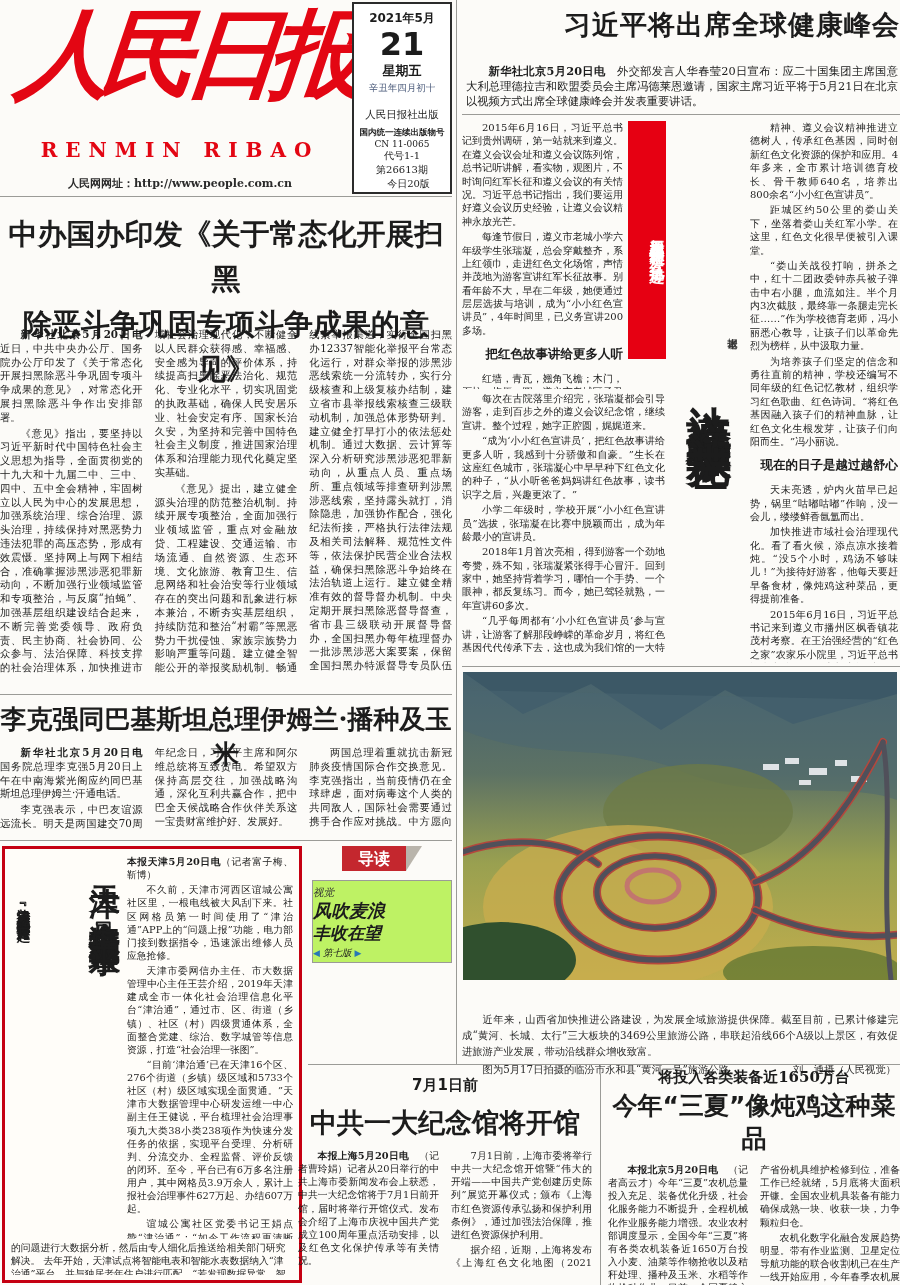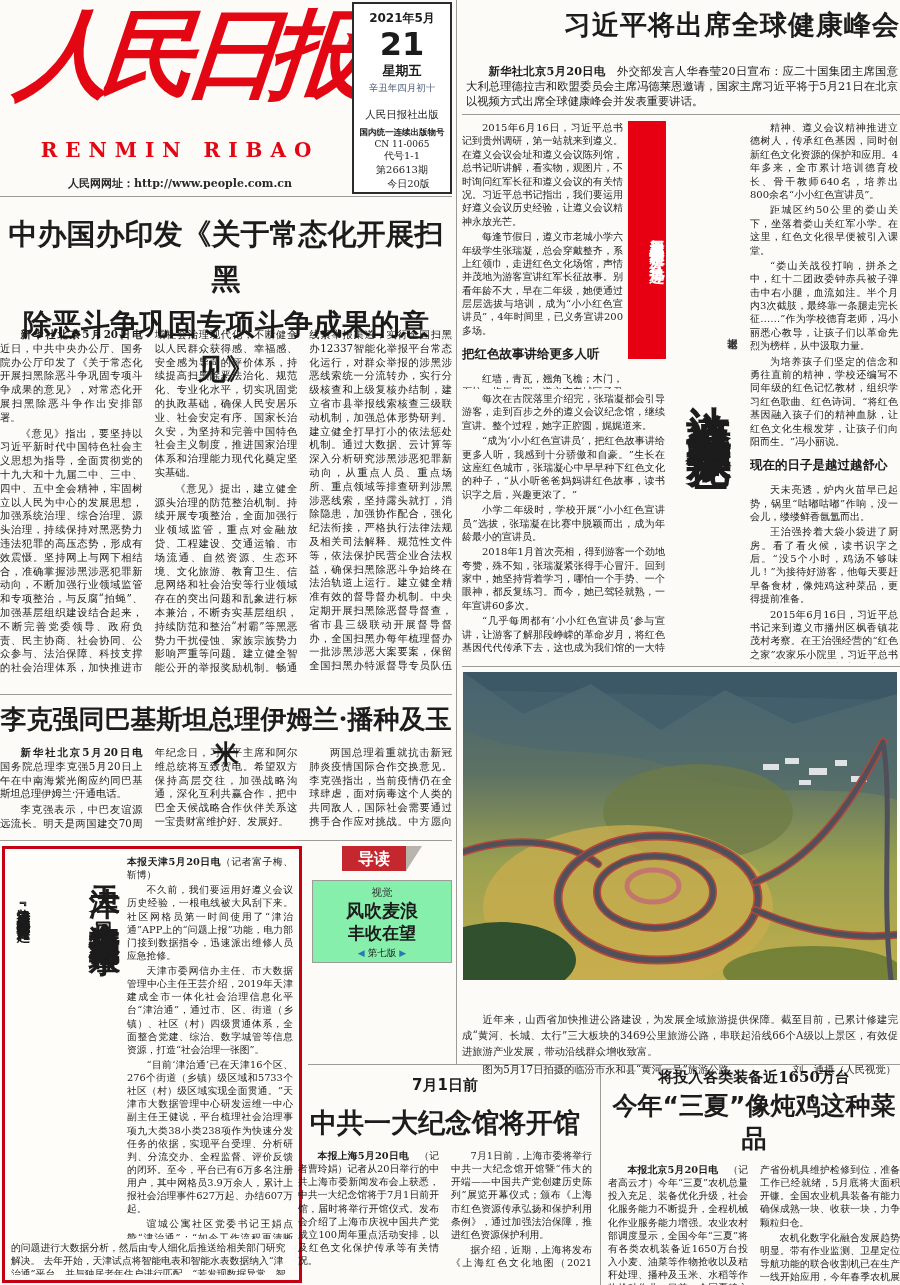--- a/index.html
+++ b/index.html
@@ -7,29 +7,29 @@
         font-family:"DejaVu Serif","Liberation Serif",serif;color:#1c1c1c;overflow:hidden;}
   .abs{position:absolute;}
   .hei{font-family:"DejaVu Sans","Liberation Sans",sans-serif;}
   .vline{position:absolute;width:1px;background:#9b9b97;}
   .hline{position:absolute;height:1px;background:#9b9b97;}
   p{margin:0 0 2px;text-indent:2em;text-align:justify;}
   .body-txt{line-height:1.34;overflow:hidden;font-size:10.3px;}
   .cols3{column-count:3;column-gap:12px;column-fill:auto;}
   .cols2{column-count:2;column-gap:12px;column-fill:auto;}
   .vert{writing-mode:vertical-rl;}
-  .subhead{font-weight:bold;text-align:left;text-indent:0;margin:9px 0;font-size:12.5px;
+  .subhead{font-weight:bold;text-align:right;text-indent:0;margin:9px 0;font-size:12.5px;
            font-family:"DejaVu Sans","Liberation Sans",sans-serif;}
   .calli{font-size:96px;font-weight:900;color:#e30613;font-style:italic;letter-spacing:-12px;
          transform:skewX(-5deg);line-height:1.25;white-space:nowrap;}
   .latin{color:#e30613;font-weight:bold;font-size:20px;letter-spacing:8px;text-align:center;}
   .datebox{border:2px solid #2b2b2b;text-align:center;background:#fff;}
   .redbox{border:3px solid #c50012;background:#fffdf9;}
   .nav-arrow{color:#2878b5;font-size:9px;}
-  .daodu-box{border:1px solid #9b9b97;background:#86efac;text-align:center;position:absolute;left:0;width:138px;}
+  .daodu-box{border:1px solid #9b9b97;background:#bef264;position:absolute;left:0;width:138px;font-style:italic;}
   .center{text-align:center;}
 </style>
 </head>
 <body>
 
 <div class="page">
 
   <div class="abs calli" style="left:16px;top:-6px;width:340px;height:150px;">人民日报</div>
   <div class="abs latin" style="left:0;top:138px;width:360px;">RENMIN RIBAO</div>
   <div class="abs" style="left:0;top:176px;width:360px;text-align:center;font-size:11px;font-weight:bold;color:#2a2a2a;">人民网网址：http://www.people.com.cn</div>
@@ -78,21 +78,21 @@
 
   <div class="abs vert" style="left:726px;top:330px;height:60px;font-size:10.5px;color:#333;">本报记者</div>
 
   <div class="abs body-txt" style="left:750px;top:121px;width:148px;height:542px;font-size:10px;">
     <p>精神、遵义会议精神推进立德树人，传承红色基因，同时创新红色文化资源的保护和应用。4年多来，全市累计培训德育校长、骨干教师640名，培养出800余名“小小红色宣讲员”。</p>
     <p>距城区约50公里的娄山关下，坐落着娄山关红军小学。在这里，红色文化很早便被引入课堂。</p>
     <p>“娄山关战役打响，拼杀之中，红十二团政委钟赤兵被子弹击中右小腿，血流如注。半个月内3次截肢，最终靠一条腿走完长征……”作为学校德育老师，冯小丽悉心教导，让孩子们以革命先烈为榜样，从中汲取力量。</p>
     <p>为培养孩子们坚定的信念和勇往直前的精神，学校还编写不同年级的红色记忆教材，组织学习红色歌曲、红色诗词。“将红色基因融入孩子们的精神血脉，让红色文化生根发芽，让孩子们向阳而生。”冯小丽说。</p>
     <div class="subhead">现在的日子是越过越舒心</div>
     <p>天未亮透，炉内火苗早已起势，锅里“咕嘟咕嘟”作响，没一会儿，缕缕鲜香氤氲而出。</p>
-    <p>王治强拎着大袋小袋进了厨房。看了看火候，读书识字之后。“没5个小时，鸡汤不够味儿！”为接待好游客，他每天要赶早备食材，像炖鸡这种菜品，更得提前准备。</p>
+    <p>加快推进市域社会治理现代化。看了看火候，添点凉水接着炖。“没5个小时，鸡汤不够味儿！”为接待好游客，他每天要赶早备食材，像炖鸡这种菜品，更得提前准备。</p>
     <p>2015年6月16日，习近平总书记来到遵义市播州区枫香镇花茂村考察。在王治强经营的“红色之家”农家乐小院里，习近平总书记和老乡们一起亲切交谈时，提出“党中央的政策好不好，要看乡亲们是笑还是哭”。</p>
 
   </div>
 
   <div class="hline" style="left:462px;top:666px;width:438px;"></div>
 
   <div class="abs" style="left:463px;top:672px;width:434px;height:308px;">
     <svg width="434" height="308" viewBox="0 0 434 308" preserveAspectRatio="none">
       <defs>
         <linearGradient id="terr" x1="0" y1="0" x2="0" y2="1">
@@ -163,21 +163,21 @@
     <p>两国总理着重就抗击新冠肺炎疫情国际合作交换意见。李克强指出，当前疫情仍在全球肆虐，面对病毒这个人类的共同敌人，国际社会需要通过携手合作应对挑战。中方愿向巴方抗疫提供力所能及的支持。</p>
 
   </div>
   <div class="hline" style="left:0;top:840px;width:452px;"></div>
 
   <div class="abs redbox" style="left:2px;top:846px;width:294px;height:431px;">
     <div class="abs vert" style="left:10px;top:48px;height:312px;font-size:13.5px;font-weight:bold;letter-spacing:1px;">『津治通』平台累计办结社会治理事件超六百万起</div>
     <div class="abs vert hei" style="left:34px;top:12px;height:360px;width:86px;font-size:31px;font-weight:900;letter-spacing:2px;line-height:1.35;">天津　大数据提高城市『智』理水平</div>
     <div class="abs body-txt" style="left:122px;top:6px;width:166px;height:384px;font-size:9.8px;">
       <p style="text-indent:0;"><b>本报天津5月20日电</b><span>（记者富子梅、靳博）</span></p>
-      <p>不久前，我们要运用好遵义会议历史经验，一根电线被大风刮下来。社区网格员第一时间使用了“津治通”APP上的“问题上报”功能，电力部门接到数据指令，迅速派出维修人员应急抢修。</p>
+      <p>不久前，天津市河西区谊城公寓社区里，一根电线被大风刮下来。社区网格员第一时间使用了“津治通”APP上的“问题上报”功能，电力部门接到数据指令，迅速派出维修人员应急抢修。</p>
       <p>天津市委网信办主任、市大数据管理中心主任王芸介绍，2019年天津建成全市一体化社会治理信息化平台“津治通”，通过市、区、街道（乡镇）、社区（村）四级贯通体系，全面整合党建、综治、数字城管等信息资源，打造“社会治理一张图”。</p>
       <p>“目前‘津治通’已在天津16个区、276个街道（乡镇）级区域和5733个社区（村）级区域实现全面贯通。”天津市大数据管理中心研发运维一中心副主任王健说，平台梳理社会治理事项九大类38小类238项作为快速分发任务的依据，实现平台受理、分析研判、分流交办、全程监督、评价反馈的闭环。至今，平台已有6万多名注册用户，其中网格员3.9万余人，累计上报社会治理事件627万起、办结607万起。</p>
       <p>谊城公寓社区党委书记王娟点赞“津治通”：“如今工作流程更清晰了，只要打开手机，事情反馈到了哪个部门，处理到了哪一步，咱们网格员一目了然。”</p>
 
     </div>
     <div class="abs body-txt" style="left:6px;top:392px;width:282px;height:34px;font-size:9.8px;">
       <p style="text-indent:0;display:inline;">的问题进行大数据分析，然后由专人细化后推送给相关部门研究解决。</p>
       <p style="display:inline;">去年开始，天津试点将智能电表和智能水表数据纳入“津治通”平台，并与独居老年住户进行匹配。“若发现数据异常，智能外呼系统就会呼叫老人或监护人确认情况，并通知网格员及时到达现场，尽可能减少意外发生。”红桥区咸阳北路街道公共服务办公室主任党秀龙说。</p>
     </div>
   </div>

